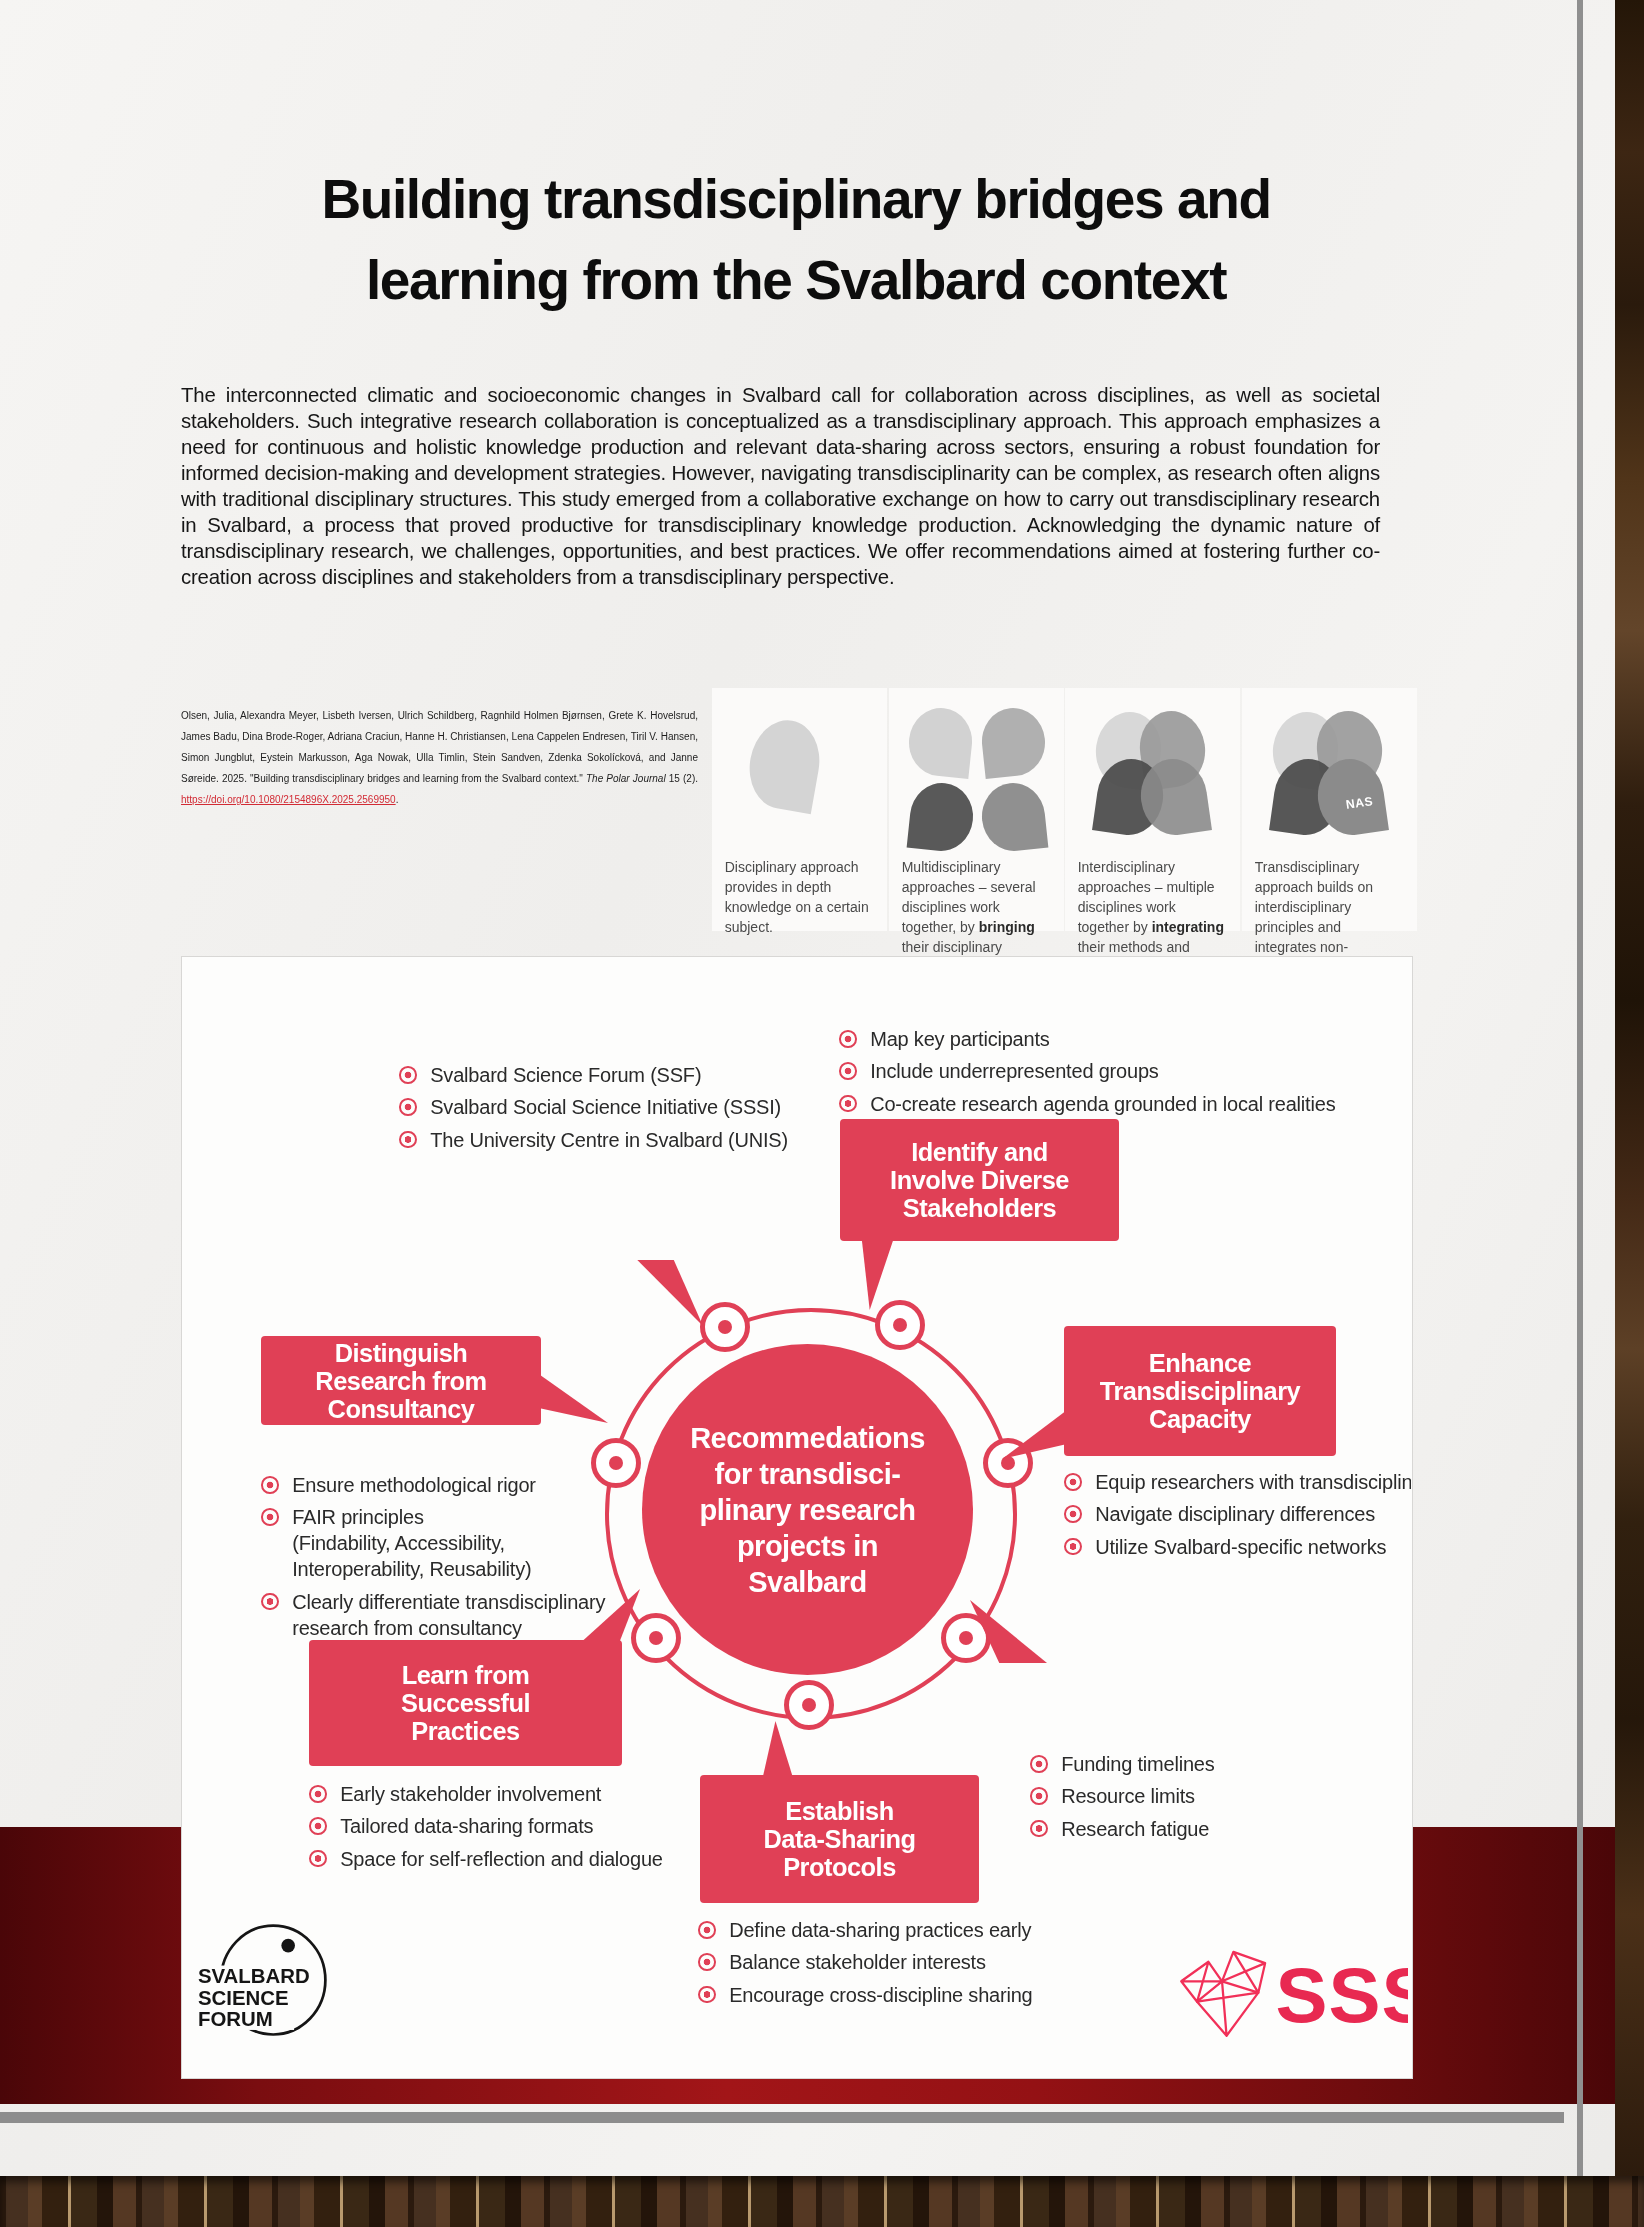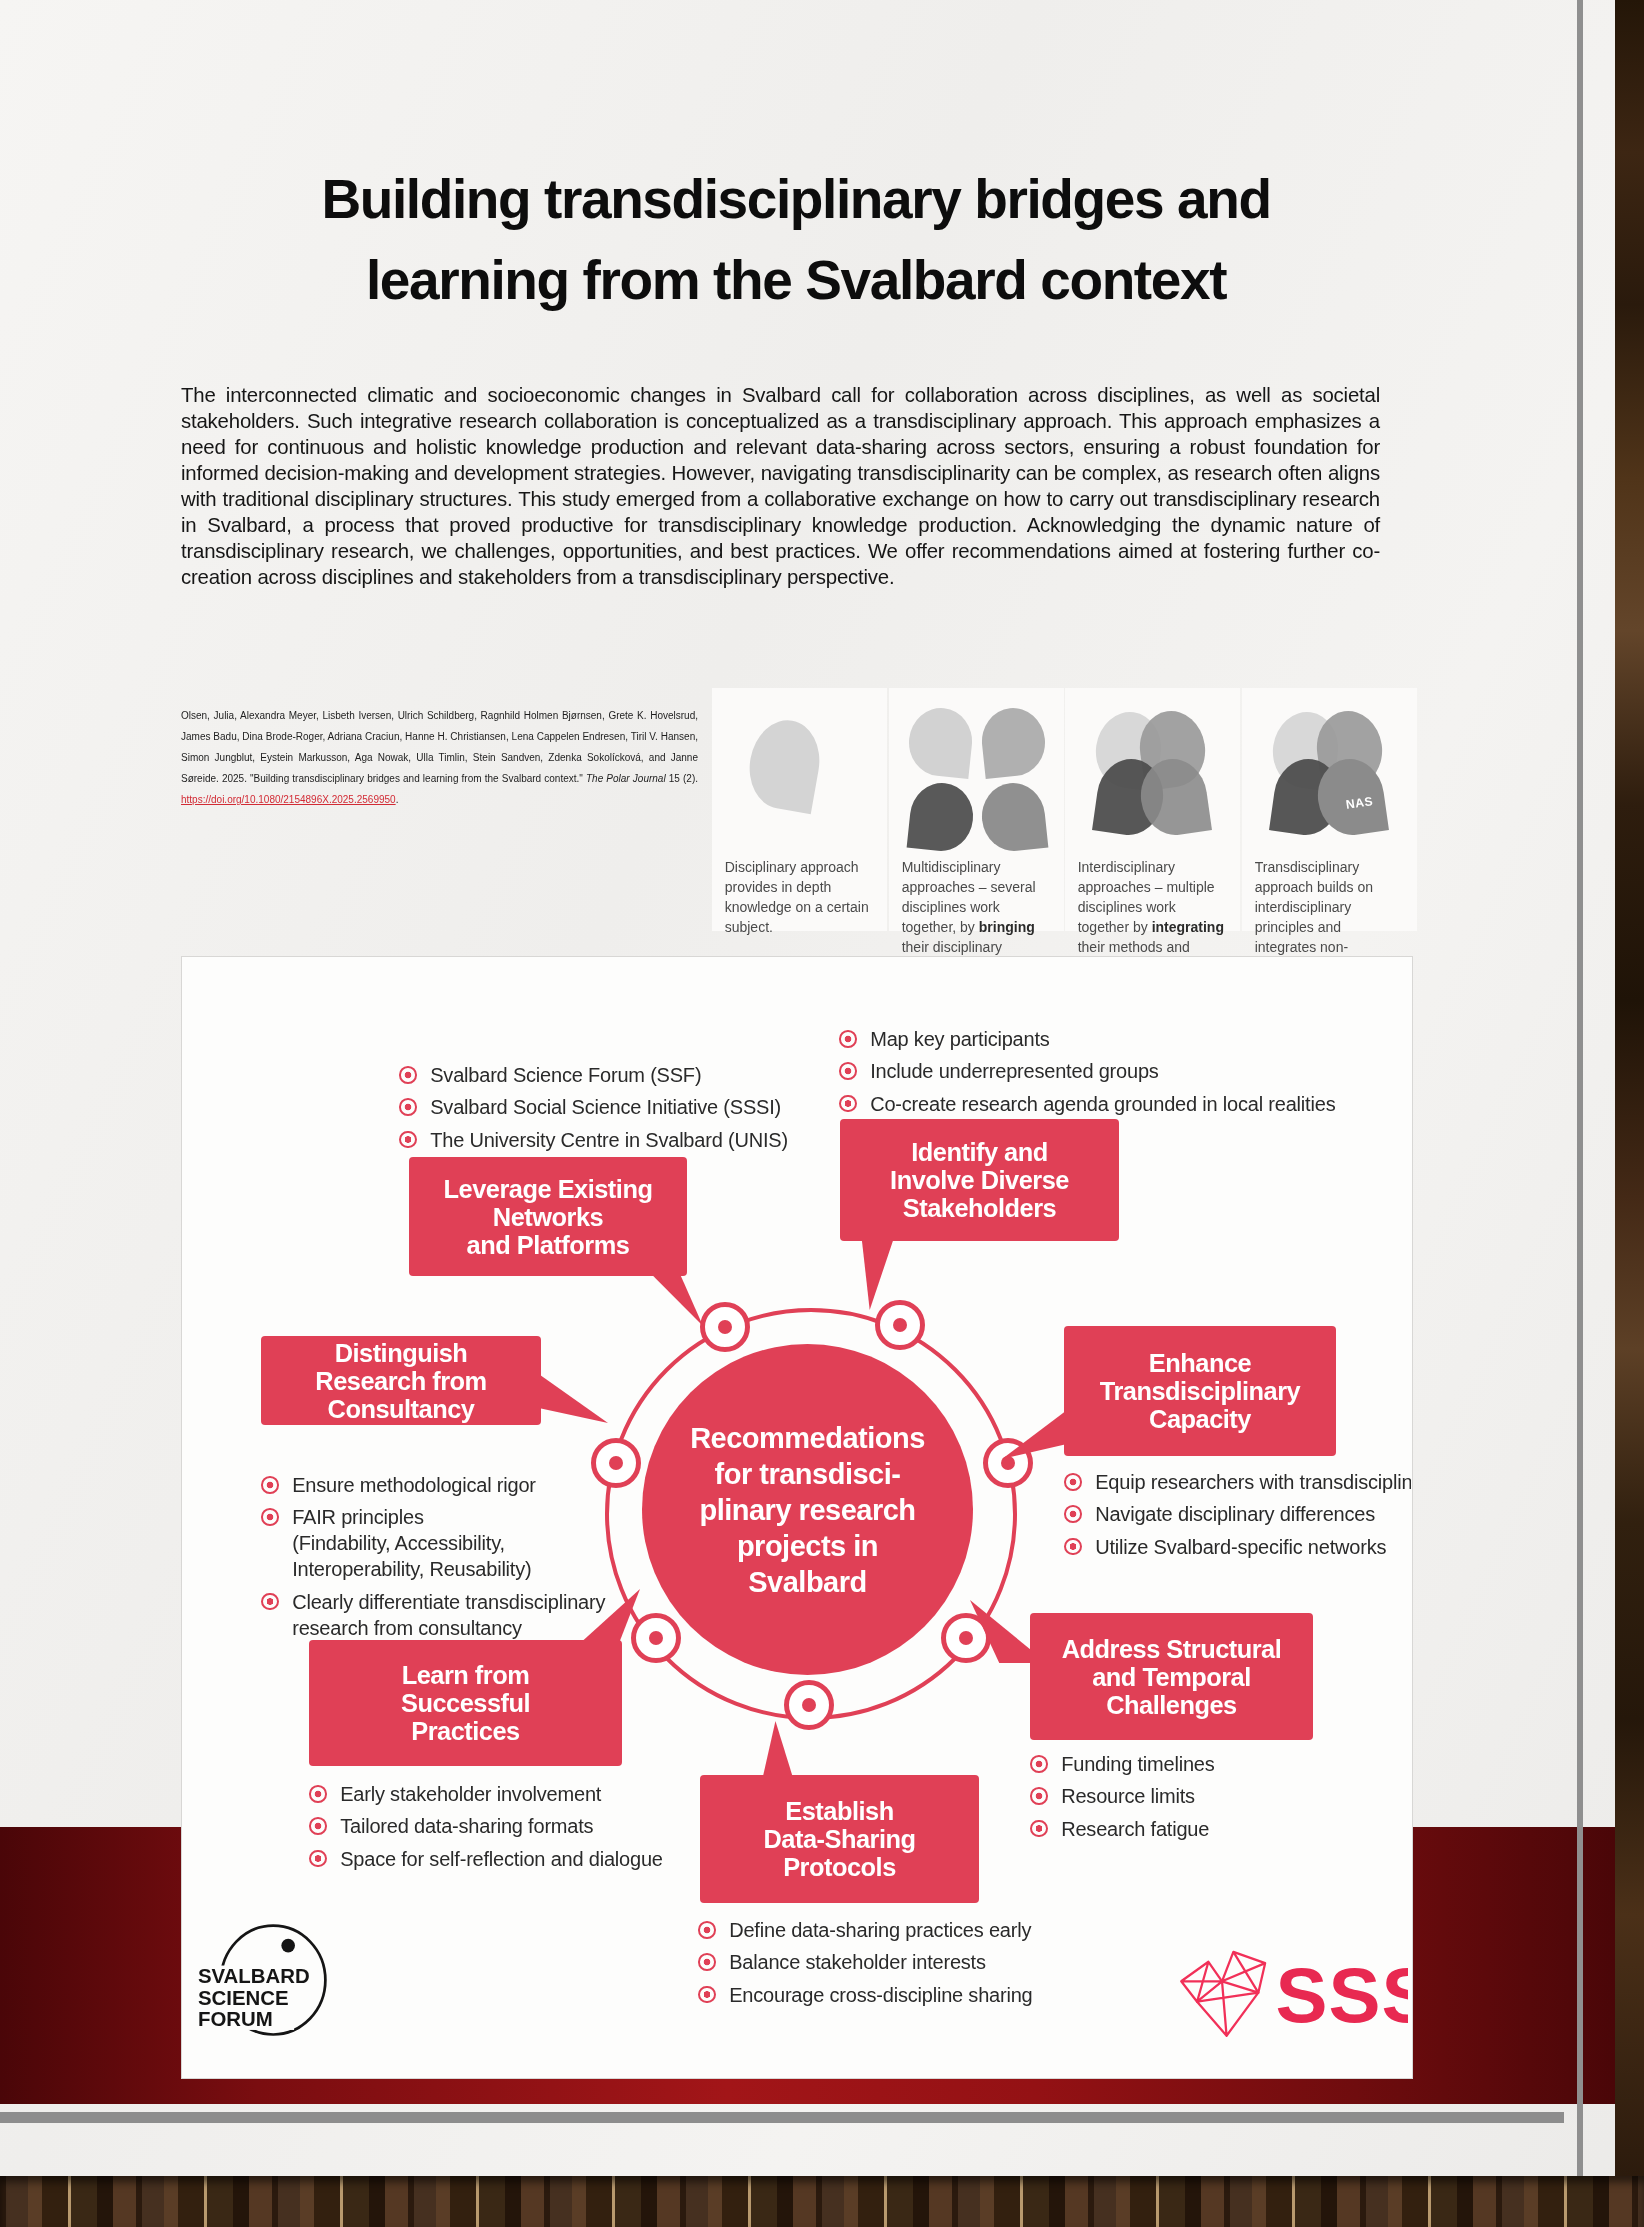--- a/index.html
+++ b/index.html
@@ -285,23 +285,20 @@
   <div class="abs node" style="left:784px;top:1680px;"></div>
   <div class="abs center-disc">
     <div class="pre">Recommedations
 for transdisci-
 plinary research
 projects in
 Svalbard</div>
   </div>
 
   <div class="abs tail" style="left:630px;top:1260px;width:73px;height:66px;clip-path:polygon(10% 0,60% 0,100% 100%);"></div>
-  <div class="abs bubble pre" style="left:409px;top:1157px;width:278px;height:119px;">Leverage Existing
-Networks
-and Platforms</div>
 
   <div class="abs tail" style="left:852px;top:1231px;width:59px;height:79px;clip-path:polygon(15% 0,75% 0,30% 100%);"></div>
   <div class="abs bubble pre" style="left:840px;top:1119px;width:279px;height:122px;">Identify and
 Involve Diverse
 Stakeholders</div>
 
   <div class="abs tail" style="left:526px;top:1360px;width:82px;height:63px;clip-path:polygon(0 8%,0 72%,100% 100%);"></div>
   <div class="abs bubble pre" style="left:261px;top:1336px;width:280px;height:89px;">Distinguish
 Research from
 Consultancy</div>
@@ -310,23 +307,20 @@
   <div class="abs bubble pre" style="left:1064px;top:1326px;width:272px;height:130px;">Enhance
 Transdisciplinary
 Capacity</div>
 
   <div class="abs tail" style="left:567px;top:1589px;width:73px;height:66px;clip-path:polygon(0 100%,65% 100%,100% 0);"></div>
   <div class="abs bubble pre" style="left:309px;top:1640px;width:313px;height:126px;">Learn from
 Successful
 Practices</div>
 
   <div class="abs tail" style="left:970px;top:1600px;width:77px;height:63px;clip-path:polygon(100% 100%,38% 100%,0 0);"></div>
-  <div class="abs bubble pre" style="left:1030px;top:1613px;width:283px;height:127px;">Address Structural
-and Temporal
-Challenges</div>
 
   <div class="abs tail" style="left:748px;top:1721px;width:61px;height:73px;clip-path:polygon(18% 100%,82% 100%,45% 0);"></div>
   <div class="abs bubble pre" style="left:700px;top:1775px;width:279px;height:128px;">Establish
 Data-Sharing
 Protocols</div>
 
   <svg class="abs ssf-logo" style="left:195px;top:1922px;" width="141" height="127" viewBox="0 0 310 280">
     <ellipse cx="172" cy="128" rx="115" ry="120" fill="none" stroke="#151515" stroke-width="6"></ellipse>
     <circle cx="205" cy="52" r="15" fill="#151515"></circle>
     <rect x="0" y="96" width="218" height="142" fill="#fdfdfc"></rect>

